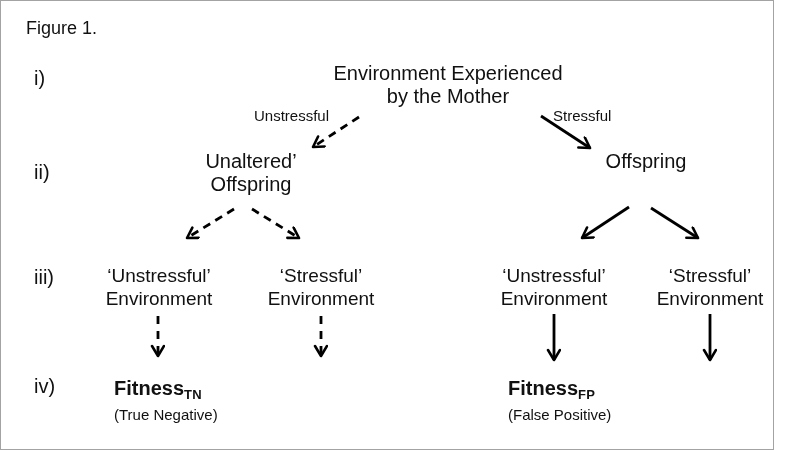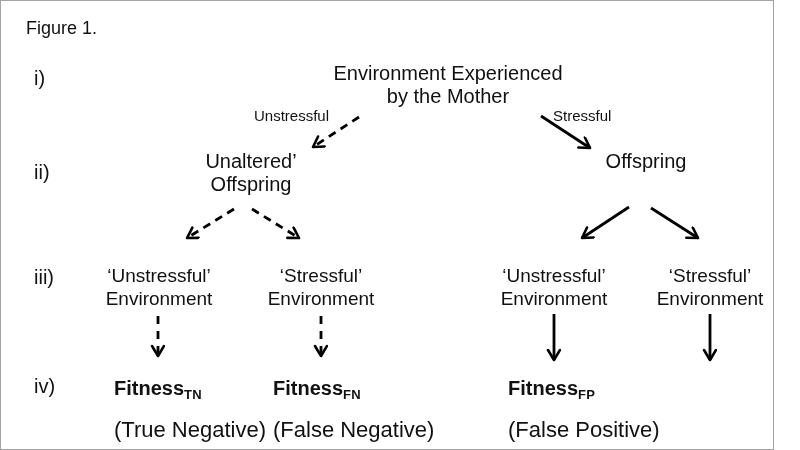--- a/index.html
+++ b/index.html
@@ -30,21 +30,21 @@
   }
   .node span { display: block; text-align: center; }
   .title-node { font-size: 20px; }
   .offspring-node { font-size: 20px; }
   .env-node { font-size: 19px; }
   .edge-label { font-size: 15px; white-space: nowrap; }
   .edge-label.right-anchor { transform: translateX(-100%); }
   .outcome { text-align: left; white-space: nowrap; }
   .fitness { font-size: 20px; font-weight: bold; line-height: 22px; }
   .fsub { font-size: 13px; font-weight: bold; position: relative; top: 4px; letter-spacing: 0.3px; }
-  .caption { font-size: 22px; margin-top: 15px; }
+  .caption { font-size: 15px; margin-top: 4px; }
   svg.arrows { position: absolute; left: 0; top: 0; width: 800px; height: 450px; }
 </style>
 </head>
 <body>
 
 <div class="stage">
 
   <svg class="arrows" viewBox="0 0 800 450" aria-hidden="true">
     <defs>
       <marker id="ah" markerUnits="userSpaceOnUse" markerWidth="18" markerHeight="18" refX="12" refY="7" orient="auto">
@@ -100,22 +100,18 @@
   </div>
   <div class="abs node env-node" style="left:709px; top:263px">
     <span>‘Stressful’</span>
     <span>Environment</span>
   </div>
 
   <div class="abs outcome" style="left:113px; top:376px">
     <div class="fitness"><span>Fitness</span><span class="fsub">TN</span></div>
     <div class="caption">(True Negative)</div>
   </div>
-  <div class="abs outcome" style="left:272px; top:376px">
-    <div class="fitness"><span>Fitness</span><span class="fsub">FN</span></div>
-    <div class="caption">(False Negative)</div>
-  </div>
   <div class="abs outcome" style="left:507px; top:376px">
     <div class="fitness"><span>Fitness</span><span class="fsub">FP</span></div>
     <div class="caption">(False Positive)</div>
   </div>
 
 </div>
 
 </body></html>

